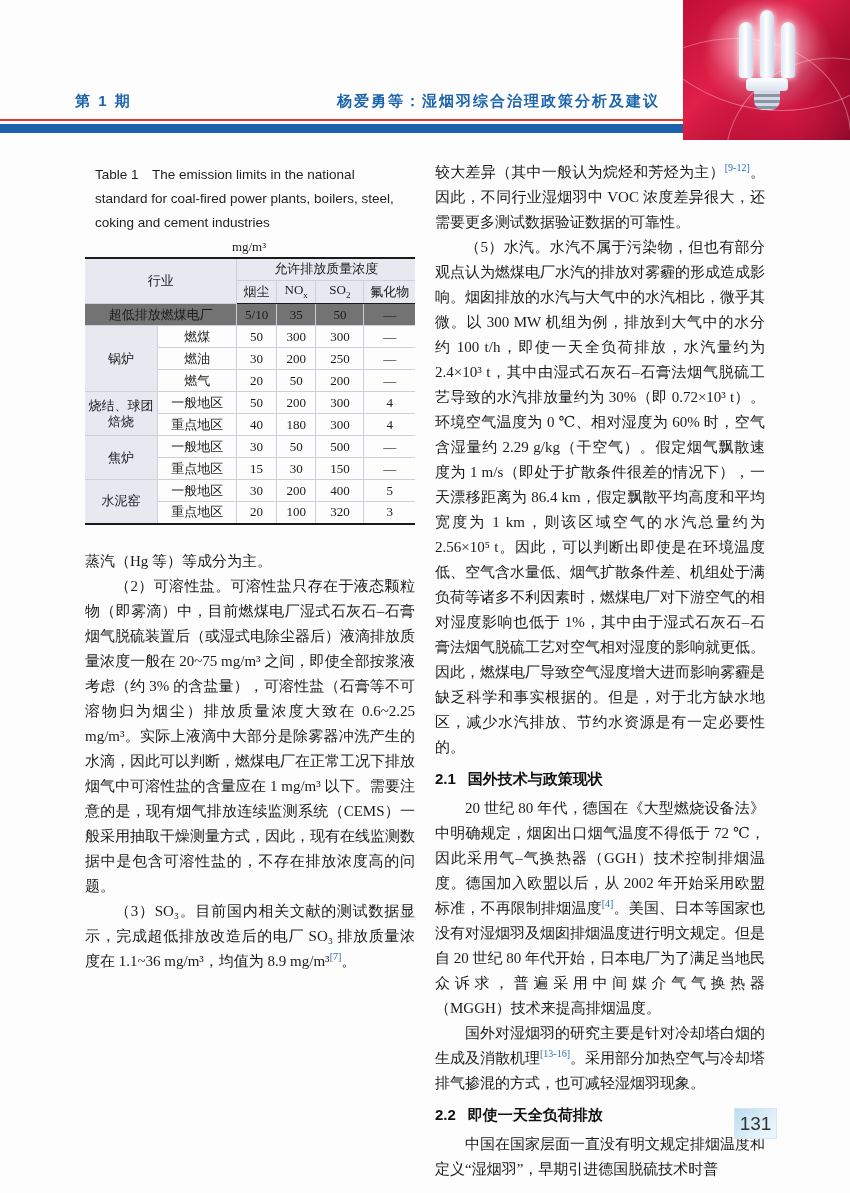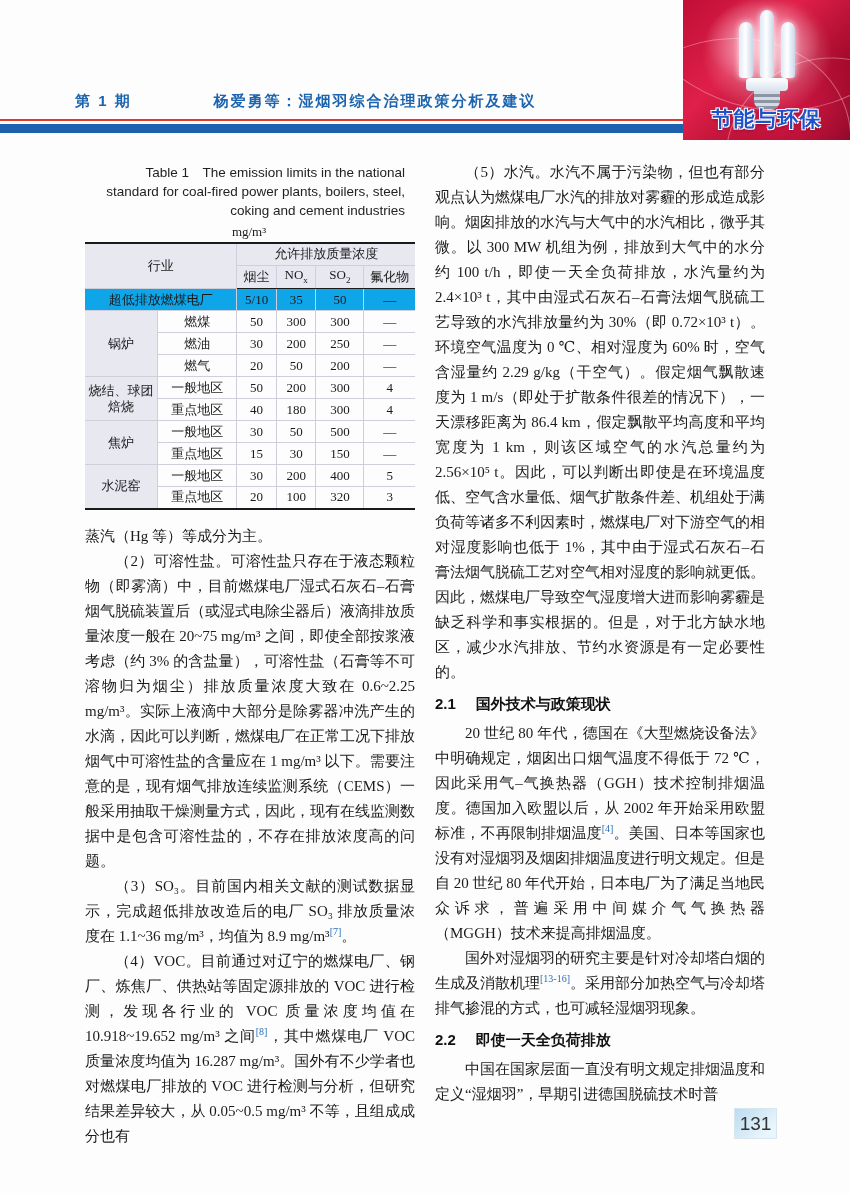--- a/index.html
+++ b/index.html
@@ -10,21 +10,21 @@
     font-family:"Liberation Serif","DejaVu Serif",serif; color:#1a1a1a;
   }
 
   
   .hdr-issue {
     position:absolute; left:75px; top:92px;
     font-family:"Liberation Sans","DejaVu Sans",sans-serif;
     font-weight:bold; font-size:15px; color:#1c64ad; letter-spacing:2px;
   }
   .hdr-title {
-    position:absolute; left:90px; right:190px; top:92px; text-align:center;
+    position:absolute; left:90px; right:190px; top:92px; text-align:right;
     font-family:"Liberation Sans","DejaVu Sans",sans-serif;
     font-weight:bold; font-size:15px; color:#1c64ad; letter-spacing:2px;
   }
   .rule-red  { position:absolute; left:0; top:119px; width:850px; height:2px; background:#e03a30; }
   .rule-blue { position:absolute; left:0; top:124px; width:850px; height:9px; background:#1b61ae; }
 
   
   .banner-art {
     position:absolute; top:0; right:0; width:167px; height:140px; z-index:3; overflow:hidden;
     background:
@@ -75,49 +75,49 @@
   .p.noindent { text-indent:0; }
   sup.ref { color:#2a6db8; font-size:10px; line-height:0; }
 
   
   .tbl-cap-zh {
     font-family:"Liberation Sans","DejaVu Sans",sans-serif; font-weight:bold;
     font-size:13px; line-height:20px; text-align:center; padding:0 6px;
   }
   .tbl-cap-en {
     font-family:"Liberation Sans","DejaVu Sans",sans-serif;
-    font-size:13.5px; line-height:19px; text-align:right; margin-top:3px; padding:0 10px; color:#222;
+    font-size:13.5px; line-height:24px; text-align:left; margin-top:3px; padding:0 10px; color:#222;
   }
   .tbl-unit { text-align:center; font-size:13px; line-height:16px; margin:4px 2px 2px 0; }
 
   table.etable { width:100%; border-collapse:collapse; table-layout:fixed;
     border-top:2px solid #1a1a1a; border-bottom:2px solid #1a1a1a; }
   .etable th, .etable td {
     border:1px solid #cfcfdc; font-weight:normal; text-align:center; vertical-align:middle;
     font-size:13px; padding:1px 1px; height:22px; line-height:16px;
     font-family:"Liberation Serif","DejaVu Serif",serif;
   }
   .etable tr > *:first-child { border-left:none; }
   .etable tr > *:last-child  { border-right:none; }
   .etable thead tr:last-child th { border-bottom:1.5px solid #1a1a1a; }
   .etable thead th, .etable td.group-cell { background:#e8e8f1; }
-  .etable tr.shaded td { background:#0ea5e9; }
+  .etable tr.shaded td { background:#737373; }
   .etable sub { font-size:9px; }
 
   
   .sec-h2 {
     font-family:"Liberation Sans","DejaVu Sans",sans-serif; font-weight:bold;
     font-size:17px; color:#3c3e99; margin:20px 0 14px; text-indent:0; line-height:24px;
   }
   .sec-h2 .num { margin-right:16px; }
   .sec-h3 {
     font-family:"Liberation Sans","DejaVu Sans",sans-serif; font-weight:bold;
     font-size:15px; color:#111; margin:8px 0 6px; text-indent:0; line-height:22px;
   }
-  .sec-h3 .num { margin-right:20px; }
+  .sec-h3 .num { margin-right:12px; }
 
   
   .page-no {
     position:absolute; left:734px; top:1108px; width:43px; height:31px;
     background:linear-gradient(135deg,#bcdcef,#e8f5fc 80%);
     border:1px solid #d7e6ef;
     font-family:"Liberation Sans","DejaVu Sans",sans-serif;
     font-size:19px; color:#333; text-align:center; line-height:29px;
   }
 </style>
@@ -135,21 +135,20 @@
     <div class="arc arc1"></div>
     <div class="arc arc2"></div>
     <div class="arc arc3"></div>
     <div class="bulb">
       <div class="tube tube-l"></div>
       <div class="tube tube-m"></div>
       <div class="tube tube-r"></div>
       <div class="collar"></div>
       <div class="screw"></div>
     </div>
-    <div class="banner-label">节能与环保</div>
   </div>
 
   <div class="col col-left">
     <div class="tbl-cap-en">Table 1　The emission limits in the national standard for coal-fired power plants, boilers, steel, coking and cement industries</div>
     <div class="tbl-unit">mg/m³</div>
     <table class="etable">
       <colgroup>
         <col style="width:22%">
           <col style="width:24%">
         <col style="width:12%">
@@ -239,30 +238,30 @@
           </tr>
           <tr>
             <td>重点地区</td>
             <td>20</td>
             <td>100</td>
             <td>320</td>
             <td>3</td>
           </tr>
         </tbody>
     </table>
-    <div style="margin-top:14px;">
+    <div style="margin-top:24px;">
         <p class="p noindent">蒸汽（Hg 等）等成分为主。</p>
         <p class="p">（2）可溶性盐。可溶性盐只存在于液态颗粒物（即雾滴）中，目前燃煤电厂湿式石灰石–石膏烟气脱硫装置后（或湿式电除尘器后）液滴排放质量浓度一般在 20~75 mg/m³ 之间，即使全部按浆液考虑（约 3% 的含盐量），可溶性盐（石膏等不可溶物归为烟尘）排放质量浓度大致在 0.6~2.25 mg/m³。实际上液滴中大部分是除雾器冲洗产生的水滴，因此可以判断，燃煤电厂在正常工况下排放烟气中可溶性盐的含量应在 1 mg/m³ 以下。需要注意的是，现有烟气排放连续监测系统（CEMS）一般采用抽取干燥测量方式，因此，现有在线监测数据中是包含可溶性盐的，不存在排放浓度高的问题。</p>
         <p class="p">（3）SO₃。目前国内相关文献的测试数据显示，完成超低排放改造后的电厂 SO₃ 排放质量浓度在 1.1~36 mg/m³，均值为 8.9 mg/m³<sup class="ref">[7]</sup>。</p>
-        <p class="p">（4）VOC。目前通过对辽宁的燃煤电厂、钢厂、炼焦厂、供热站等固定源排放的 VOC 进行检测，发现各行业的 VOC 质量浓度均值在 10.918~19.652 mg/m³ 之间<sup class="ref">[8]</sup>，其中燃煤电厂 VOC 质量浓度均值为 16.287 mg/m³。国外有不少学者也对燃煤电厂排放的 VOC 进行检测与分析，但研究结果差异较大，从 0.05~0.5 mg/m³ 不等，且组成成分也有</p>
       </div>
   </div>
 
   <div class="col col-right">
     <div>
+        <p class="p noindent">较大差异（其中一般认为烷烃和芳烃为主）<sup class="ref">[9-12]</sup>。因此，不同行业湿烟羽中 VOC 浓度差异很大，还需要更多测试数据验证数据的可靠性。</p>
         <p class="p">（5）水汽。水汽不属于污染物，但也有部分观点认为燃煤电厂水汽的排放对雾霾的形成造成影响。烟囱排放的水汽与大气中的水汽相比，微乎其微。以 300 MW 机组为例，排放到大气中的水分约 100 t/h，即使一天全负荷排放，水汽量约为 2.4×10³ t，其中由湿式石灰石–石膏法烟气脱硫工艺导致的水汽排放量约为 30%（即 0.72×10³ t）。环境空气温度为 0 ℃、相对湿度为 60% 时，空气含湿量约 2.29 g/kg（干空气）。假定烟气飘散速度为 1 m/s（即处于扩散条件很差的情况下），一天漂移距离为 86.4 km，假定飘散平均高度和平均宽度为 1 km，则该区域空气的水汽总量约为 2.56×10⁵ t。因此，可以判断出即使是在环境温度低、空气含水量低、烟气扩散条件差、机组处于满负荷等诸多不利因素时，燃煤电厂对下游空气的相对湿度影响也低于 1%，其中由于湿式石灰石–石膏法烟气脱硫工艺对空气相对湿度的影响就更低。因此，燃煤电厂导致空气湿度增大进而影响雾霾是缺乏科学和事实根据的。但是，对于北方缺水地区，减少水汽排放、节约水资源是有一定必要性的。</p>
         <div class="sec-h3"><span class="num">2.1</span><span>国外技术与政策现状</span></div>
         <p class="p">20 世纪 80 年代，德国在《大型燃烧设备法》中明确规定，烟囱出口烟气温度不得低于 72 ℃，因此采用气–气换热器（GGH）技术控制排烟温度。德国加入欧盟以后，从 2002 年开始采用欧盟标准，不再限制排烟温度<sup class="ref">[4]</sup>。美国、日本等国家也没有对湿烟羽及烟囱排烟温度进行明文规定。但是自 20 世纪 80 年代开始，日本电厂为了满足当地民众诉求，普遍采用中间媒介气气换热器（MGGH）技术来提高排烟温度。</p>
         <p class="p">国外对湿烟羽的研究主要是针对冷却塔白烟的生成及消散机理<sup class="ref">[13-16]</sup>。采用部分加热空气与冷却塔排气掺混的方式，也可减轻湿烟羽现象。</p>
         <div class="sec-h3"><span class="num">2.2</span><span>即使一天全负荷排放</span></div>
         <p class="p">中国在国家层面一直没有明文规定排烟温度和定义“湿烟羽”，早期引进德国脱硫技术时普</p>
       </div>
   </div>
 
   <div class="page-no">131</div>

